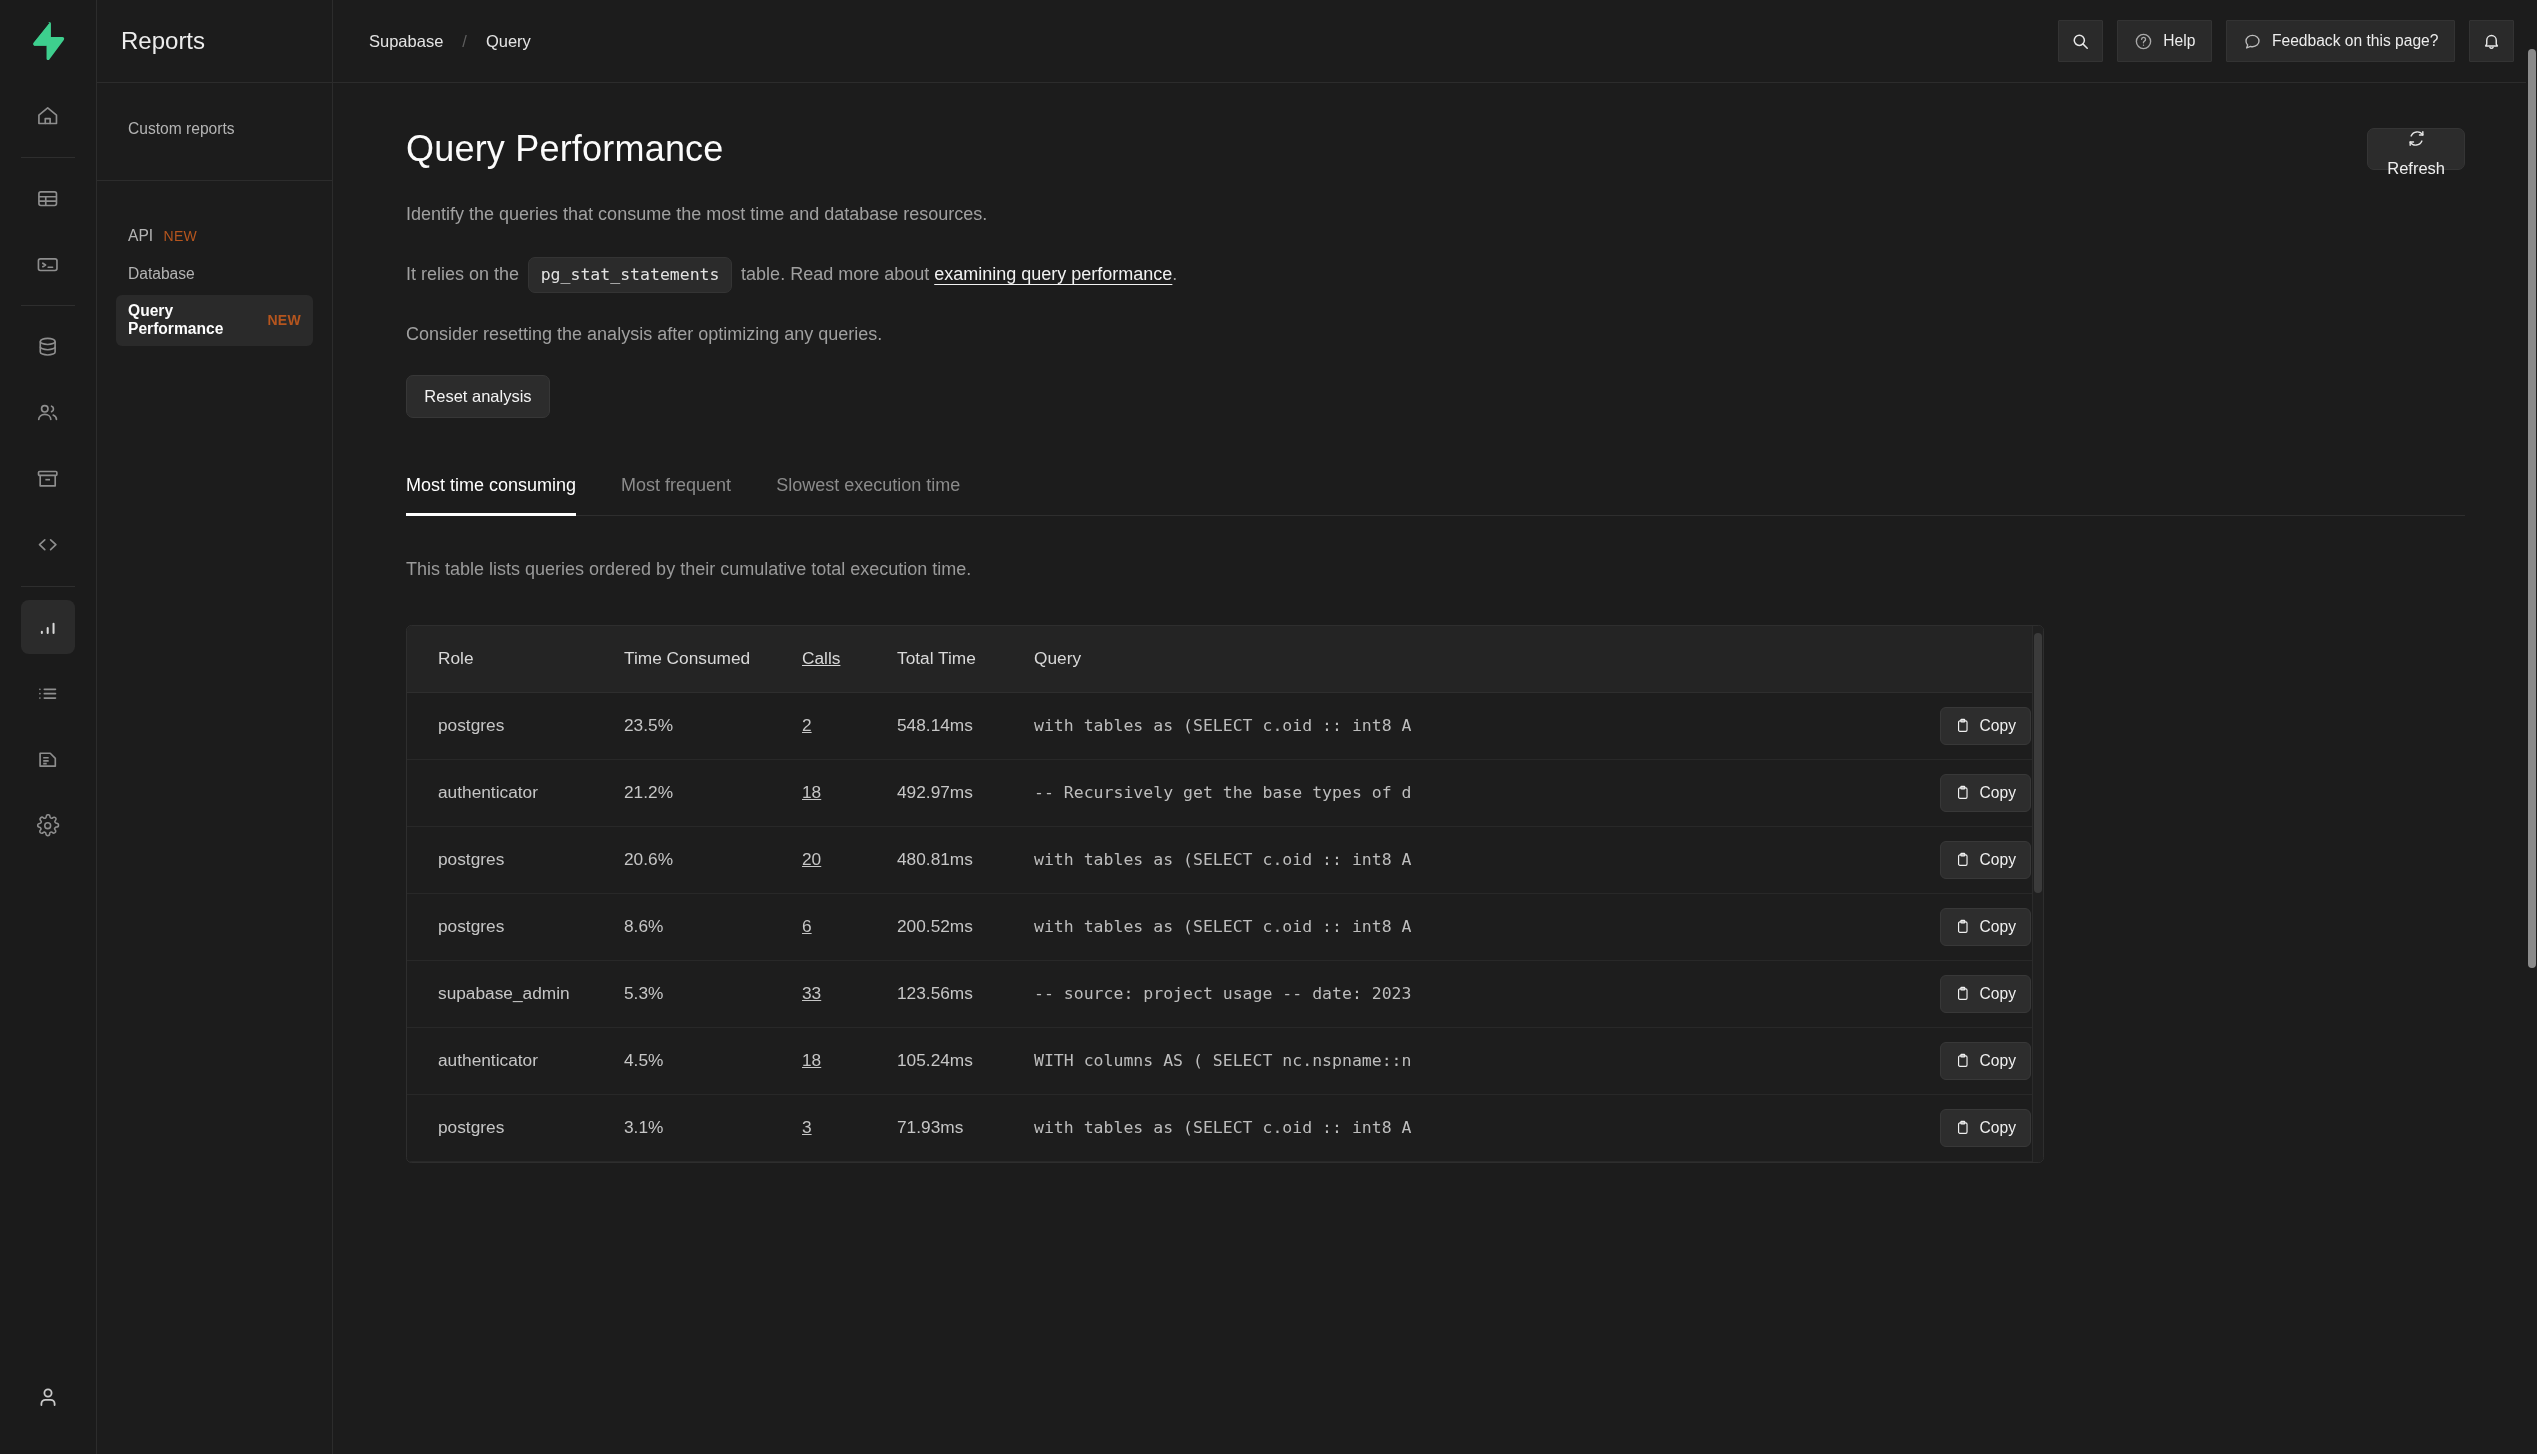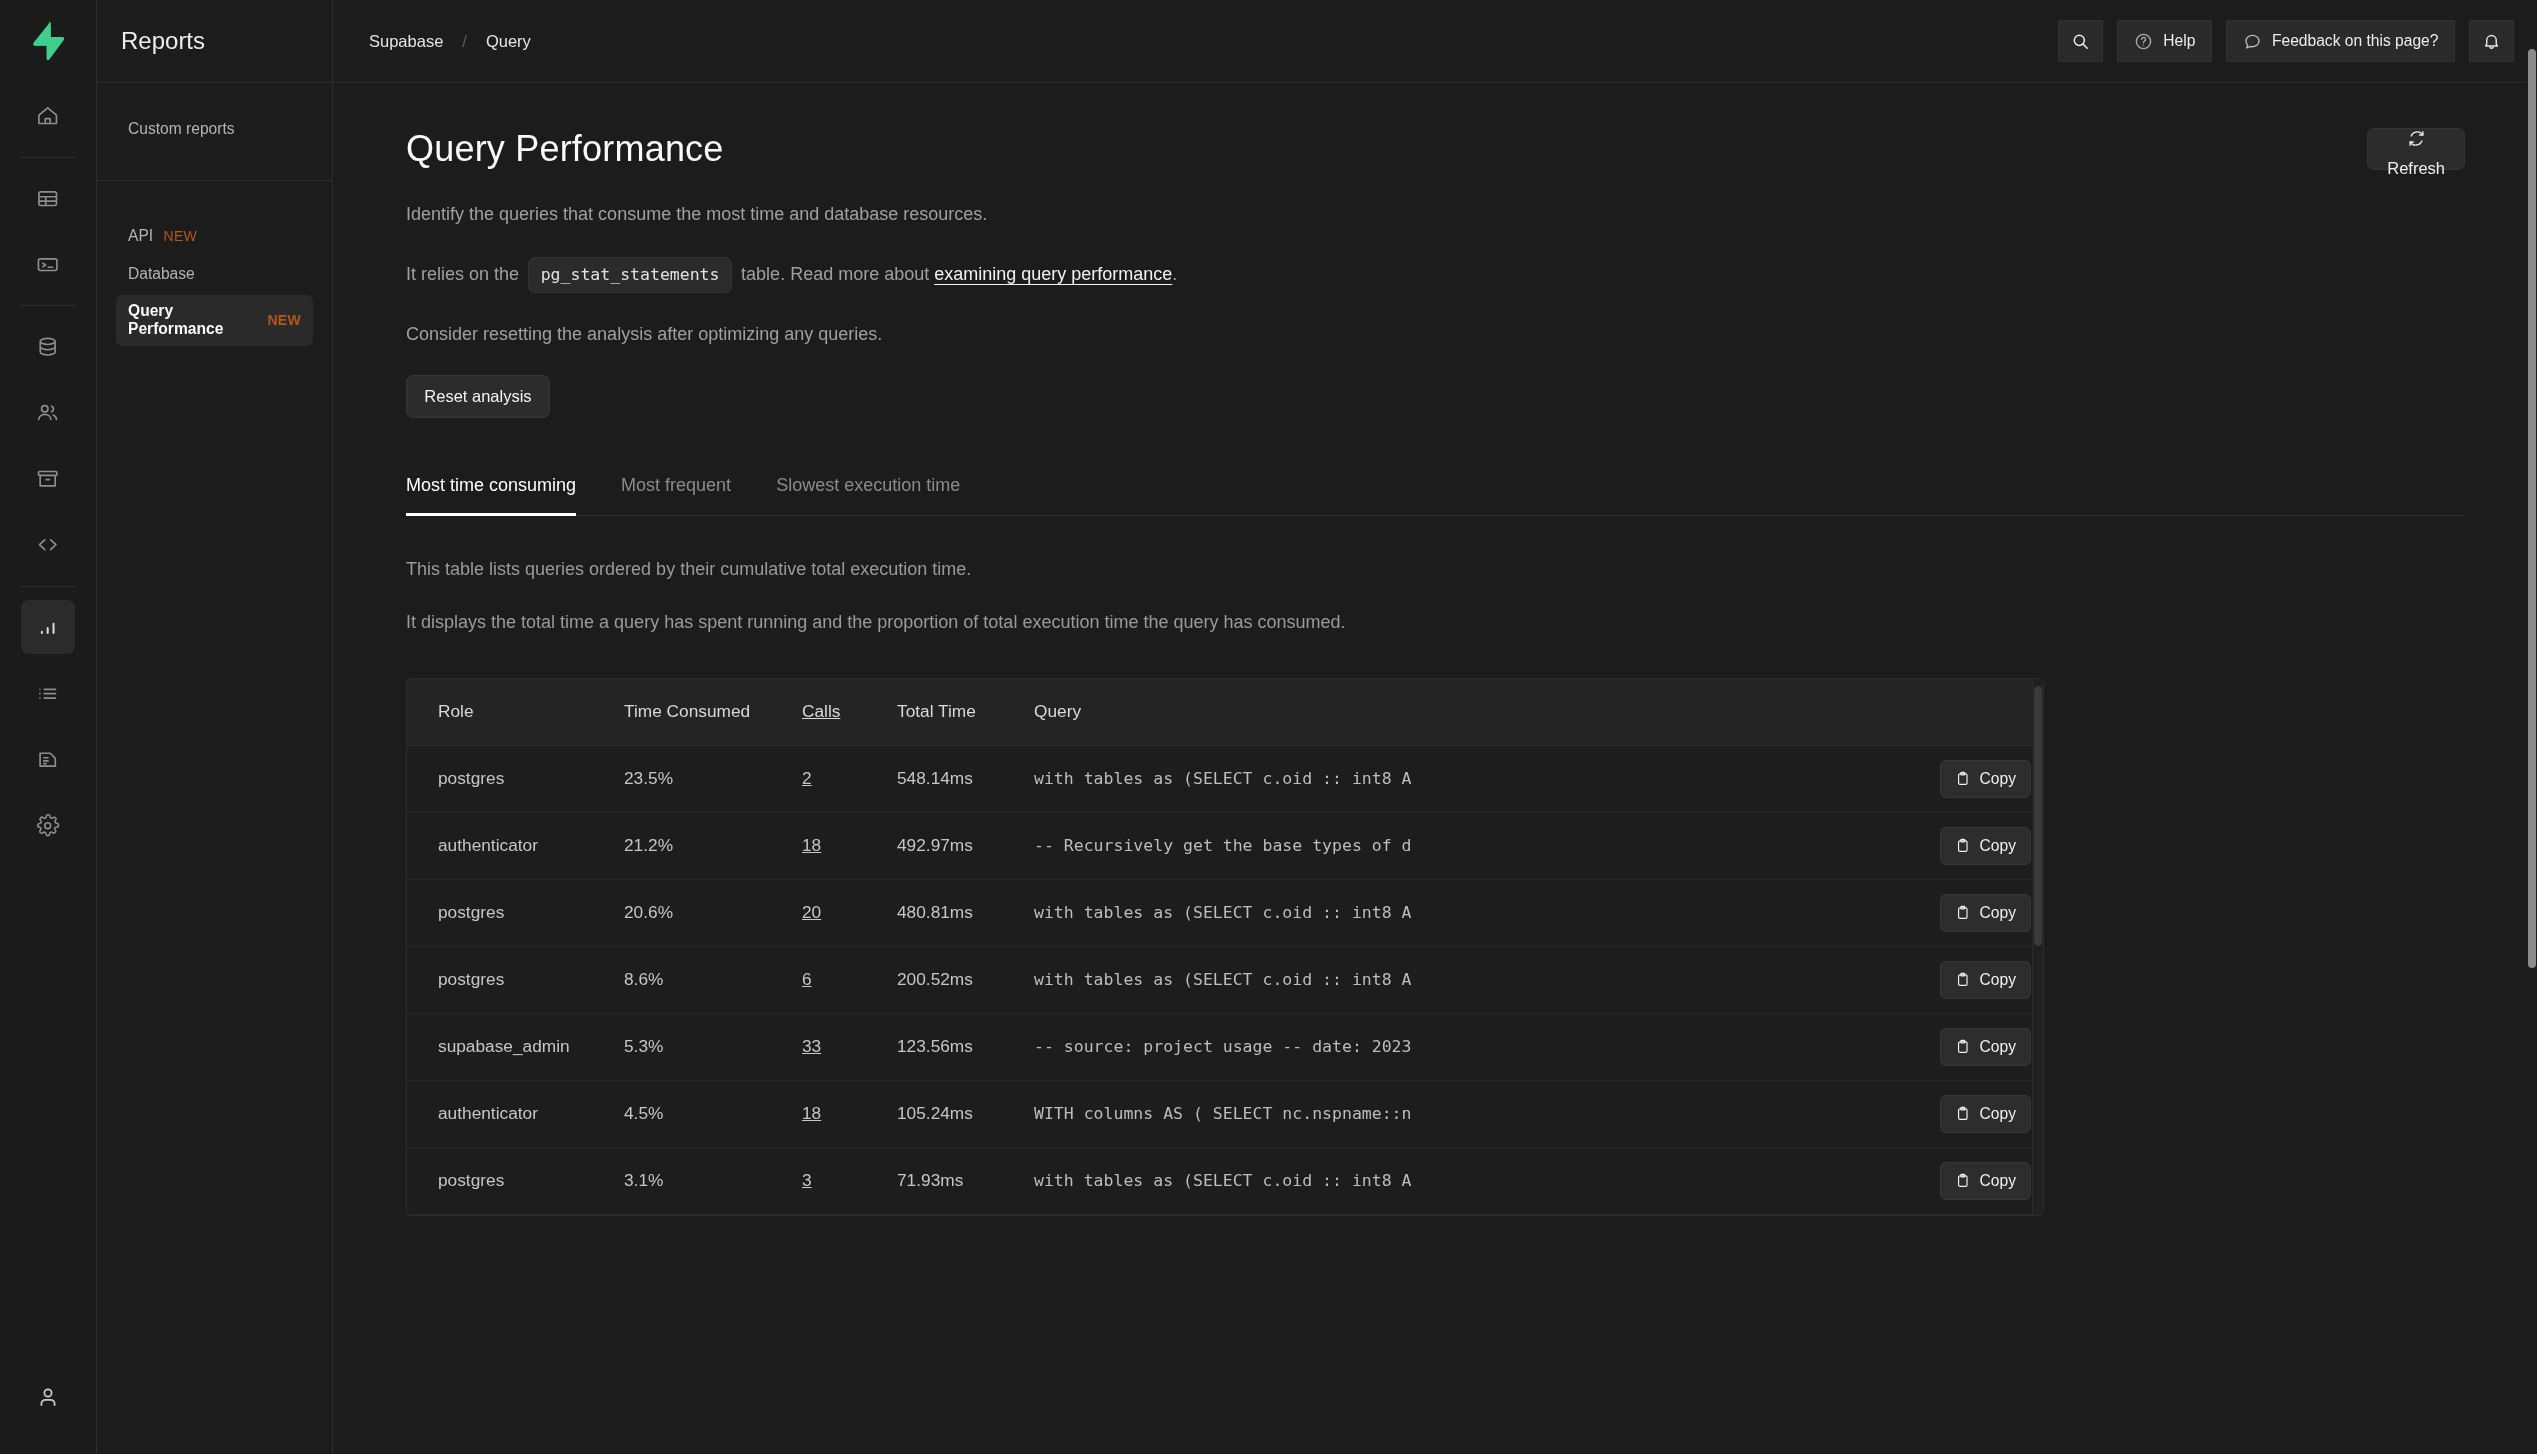--- a/index.html
+++ b/index.html
@@ -406,21 +406,20 @@
           </div>
           <div class="tab">
             <span>Most frequent</span>
           </div>
           <div class="tab">
             <span>Slowest execution time</span>
           </div>
         </div>
 
         <div class="tab-desc">This table lists queries ordered by their cumulative total execution time.</div>
-        <div class="tab-desc second">It displays the total time a query has spent running and the proportion of total execution time the query has consumed.</div>
 
         <div class="table-wrap">
           <table>
             <thead>
               <tr>
                 <th class="c-role">Role</th>
                 <th class="c-time">Time Consumed</th>
                 <th class="c-calls">Calls</th>
                 <th class="c-total">Total Time</th>
                 <th class="c-query">Query</th>

